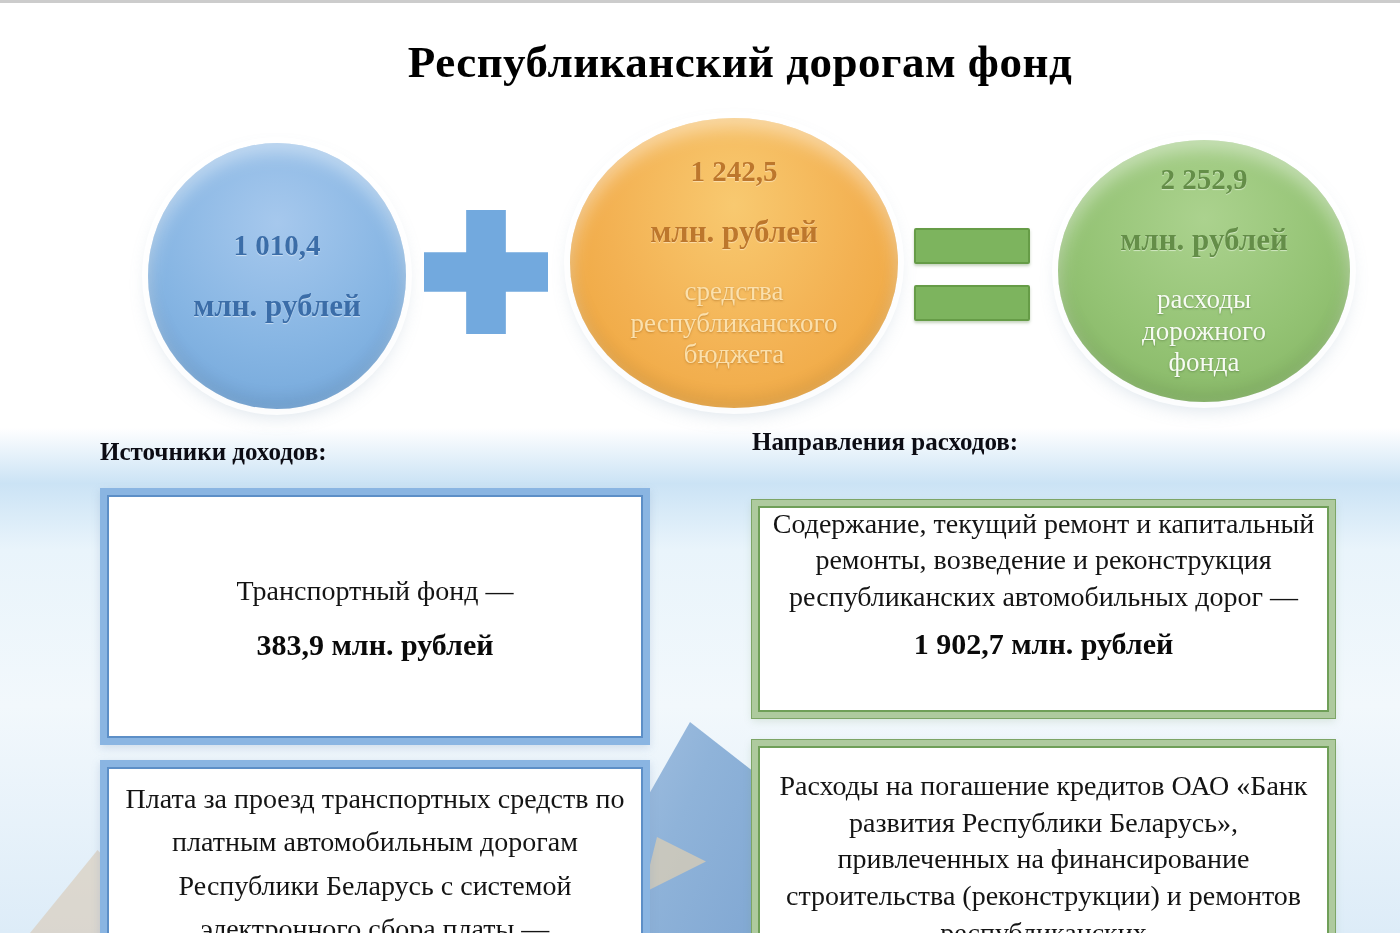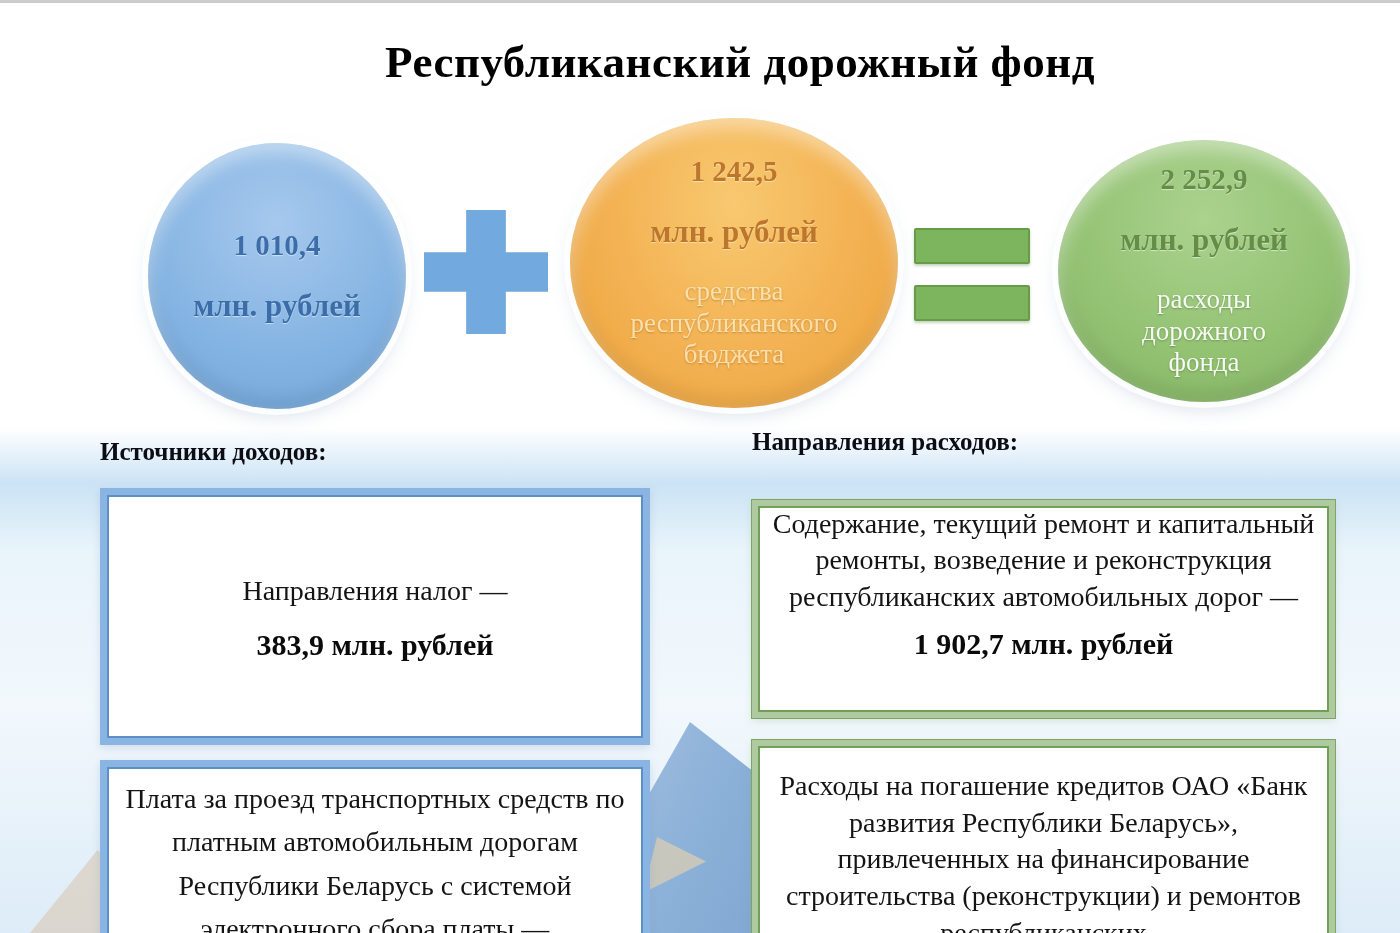--- a/index.html
+++ b/index.html
@@ -90,21 +90,21 @@
 </head>
 <body>
 
 <div class="stage">
   <div class="top-line"></div>
   <div class="bg-wash"></div>
   <div class="bg-poly"></div>
   <div class="bg-poly-beige"></div>
   <div class="bg-corner-beige"></div>
 
-  <div class="title">Республиканский дорожный фонд</div>
+  <div class="title">Республиканский дорогам фонд</div>
 
   <div class="circle circle-blue">
     <div class="circle-value">1 010,4</div>
     <div class="circle-unit">млн. рублей</div>
   </div>
 
   <div class="plus"></div>
 
   <div class="circle circle-orange">
     <div class="circle-value">1 242,5</div>
@@ -120,21 +120,21 @@
   <div class="circle circle-green">
     <div class="circle-value">2 252,9</div>
     <div class="circle-unit">млн. рублей</div>
     <div class="circle-label">расходы дорожного фонда</div>
   </div>
 
   <div class="heading heading-income">Источники доходов:</div>
   <div class="heading heading-expenses">Направления расходов:</div>
 
   <div class="box box-blue box-income-1">
-    <div class="box-text">Направления налог —</div>
+    <div class="box-text">Транспортный фонд —</div>
     <div class="box-amount">383,9 млн. рублей</div>
   </div>
 
   <div class="box box-blue box-income-2">
     <div class="box-text">Плата за проезд транспортных средств по платным автомобильным дорогам Республики Беларусь с системой электронного сбора платы —</div>
   </div>
 
   <div class="box box-green box-expense-1">
     <div class="box-text">Содержание, текущий ремонт и капитальный ремонты, возведение и реконструкция республиканских автомобильных дорог —</div>
     <div class="box-amount">1 902,7 млн. рублей</div>

